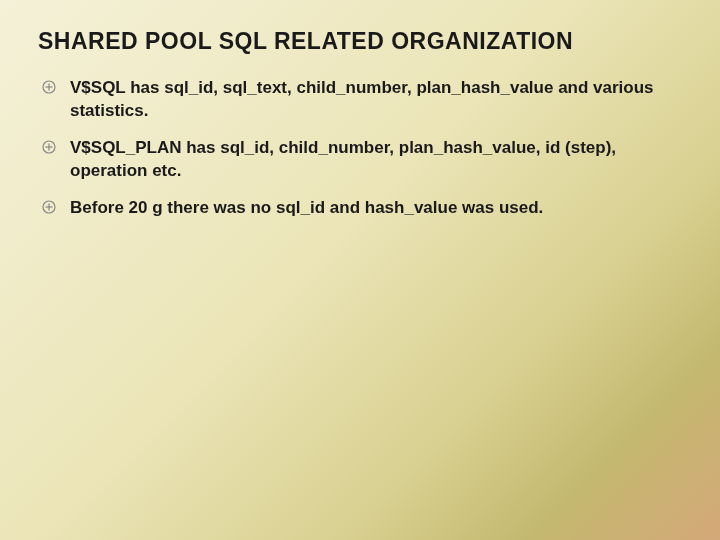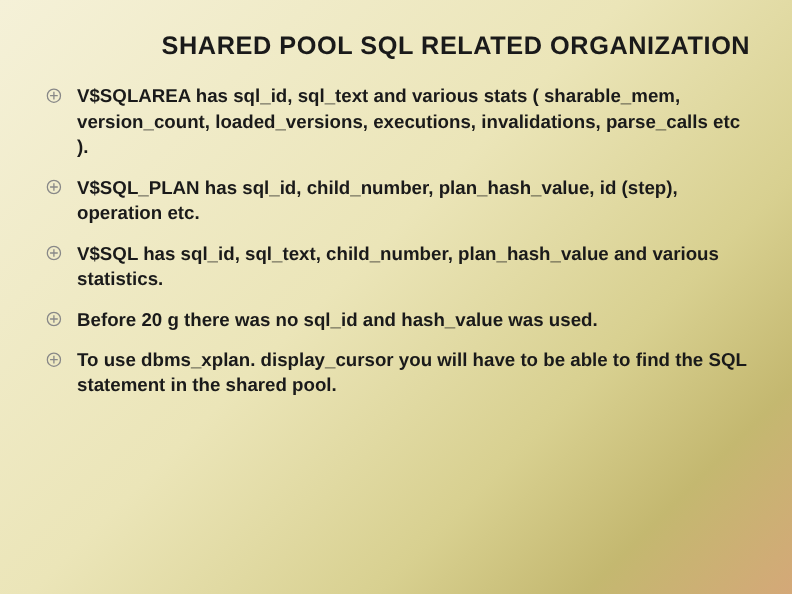--- a/index.html
+++ b/index.html
@@ -13,21 +13,20 @@
     }
     .slide {
       padding: 28px 38px 20px 38px;
     }
     .title {
       font-size: 23px;
       font-weight: bold;
       color: #1a1a1a;
       letter-spacing: 0.5px;
       margin-bottom: 22px;
-      text-align: right;
     }
     .bullet-list {
       list-style: none;
     }
     .bullet-item {
       display: flex;
       align-items: flex-start;
       margin-bottom: 14px;
       padding-left: 4px;
     }
@@ -57,56 +56,36 @@
   <h1 class="title">SHARED POOL SQL RELATED ORGANIZATION</h1>
   <ul class="bullet-list">
     <li class="bullet-item">
       <span class="bullet-icon">
         <svg viewBox="0 0 14 14">
             <circle cx="7" cy="7" r="6" fill="none" stroke="#888" stroke-width="1.2"></circle>
             <line x1="7" y1="3.5" x2="7" y2="10.5" stroke="#888" stroke-width="1.2"></line>
             <line x1="3.5" y1="7" x2="10.5" y2="7" stroke="#888" stroke-width="1.2"></line>
           </svg>
       </span>
-      <span class="bullet-text">V$SQLAREA has sql_id, sql_text and various stats ( sharable_mem, version_count, loaded_versions, executions, invalidations, parse_calls etc ).</span>
+      <span class="bullet-text">V$SQL has sql_id, sql_text, child_number, plan_hash_value and various statistics.</span>
     </li>
     <li class="bullet-item">
       <span class="bullet-icon">
         <svg viewBox="0 0 14 14">
             <circle cx="7" cy="7" r="6" fill="none" stroke="#888" stroke-width="1.2"></circle>
             <line x1="7" y1="3.5" x2="7" y2="10.5" stroke="#888" stroke-width="1.2"></line>
             <line x1="3.5" y1="7" x2="10.5" y2="7" stroke="#888" stroke-width="1.2"></line>
           </svg>
       </span>
       <span class="bullet-text">V$SQL_PLAN has sql_id, child_number, plan_hash_value, id (step), operation etc.</span>
     </li>
     <li class="bullet-item">
       <span class="bullet-icon">
         <svg viewBox="0 0 14 14">
             <circle cx="7" cy="7" r="6" fill="none" stroke="#888" stroke-width="1.2"></circle>
             <line x1="7" y1="3.5" x2="7" y2="10.5" stroke="#888" stroke-width="1.2"></line>
             <line x1="3.5" y1="7" x2="10.5" y2="7" stroke="#888" stroke-width="1.2"></line>
           </svg>
       </span>
-      <span class="bullet-text">V$SQL has sql_id, sql_text, child_number, plan_hash_value and various statistics.</span>
-    </li>
-    <li class="bullet-item">
-      <span class="bullet-icon">
-        <svg viewBox="0 0 14 14">
-            <circle cx="7" cy="7" r="6" fill="none" stroke="#888" stroke-width="1.2"></circle>
-            <line x1="7" y1="3.5" x2="7" y2="10.5" stroke="#888" stroke-width="1.2"></line>
-            <line x1="3.5" y1="7" x2="10.5" y2="7" stroke="#888" stroke-width="1.2"></line>
-          </svg>
-      </span>
       <span class="bullet-text">Before 20 g there was no sql_id and hash_value was used.</span>
-    </li>
-    <li class="bullet-item">
-      <span class="bullet-icon">
-        <svg viewBox="0 0 14 14">
-            <circle cx="7" cy="7" r="6" fill="none" stroke="#888" stroke-width="1.2"></circle>
-            <line x1="7" y1="3.5" x2="7" y2="10.5" stroke="#888" stroke-width="1.2"></line>
-            <line x1="3.5" y1="7" x2="10.5" y2="7" stroke="#888" stroke-width="1.2"></line>
-          </svg>
-      </span>
-      <span class="bullet-text">To use dbms_xplan. display_cursor you will have to be able to find the SQL statement in the shared pool.</span>
     </li>
   </ul>
 </div>
 
 </body></html>

